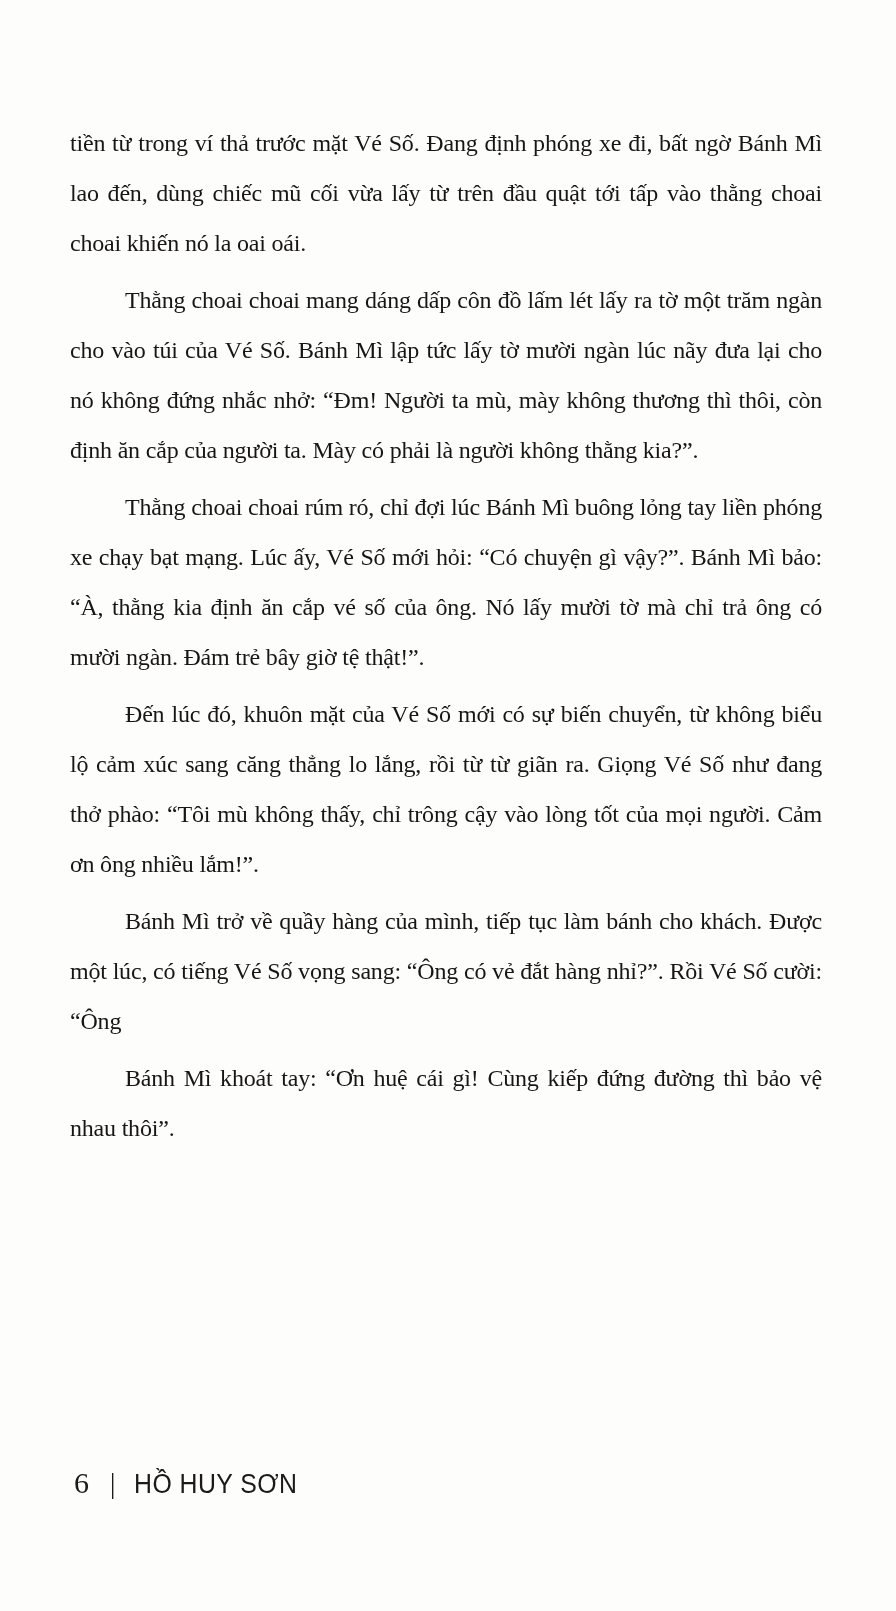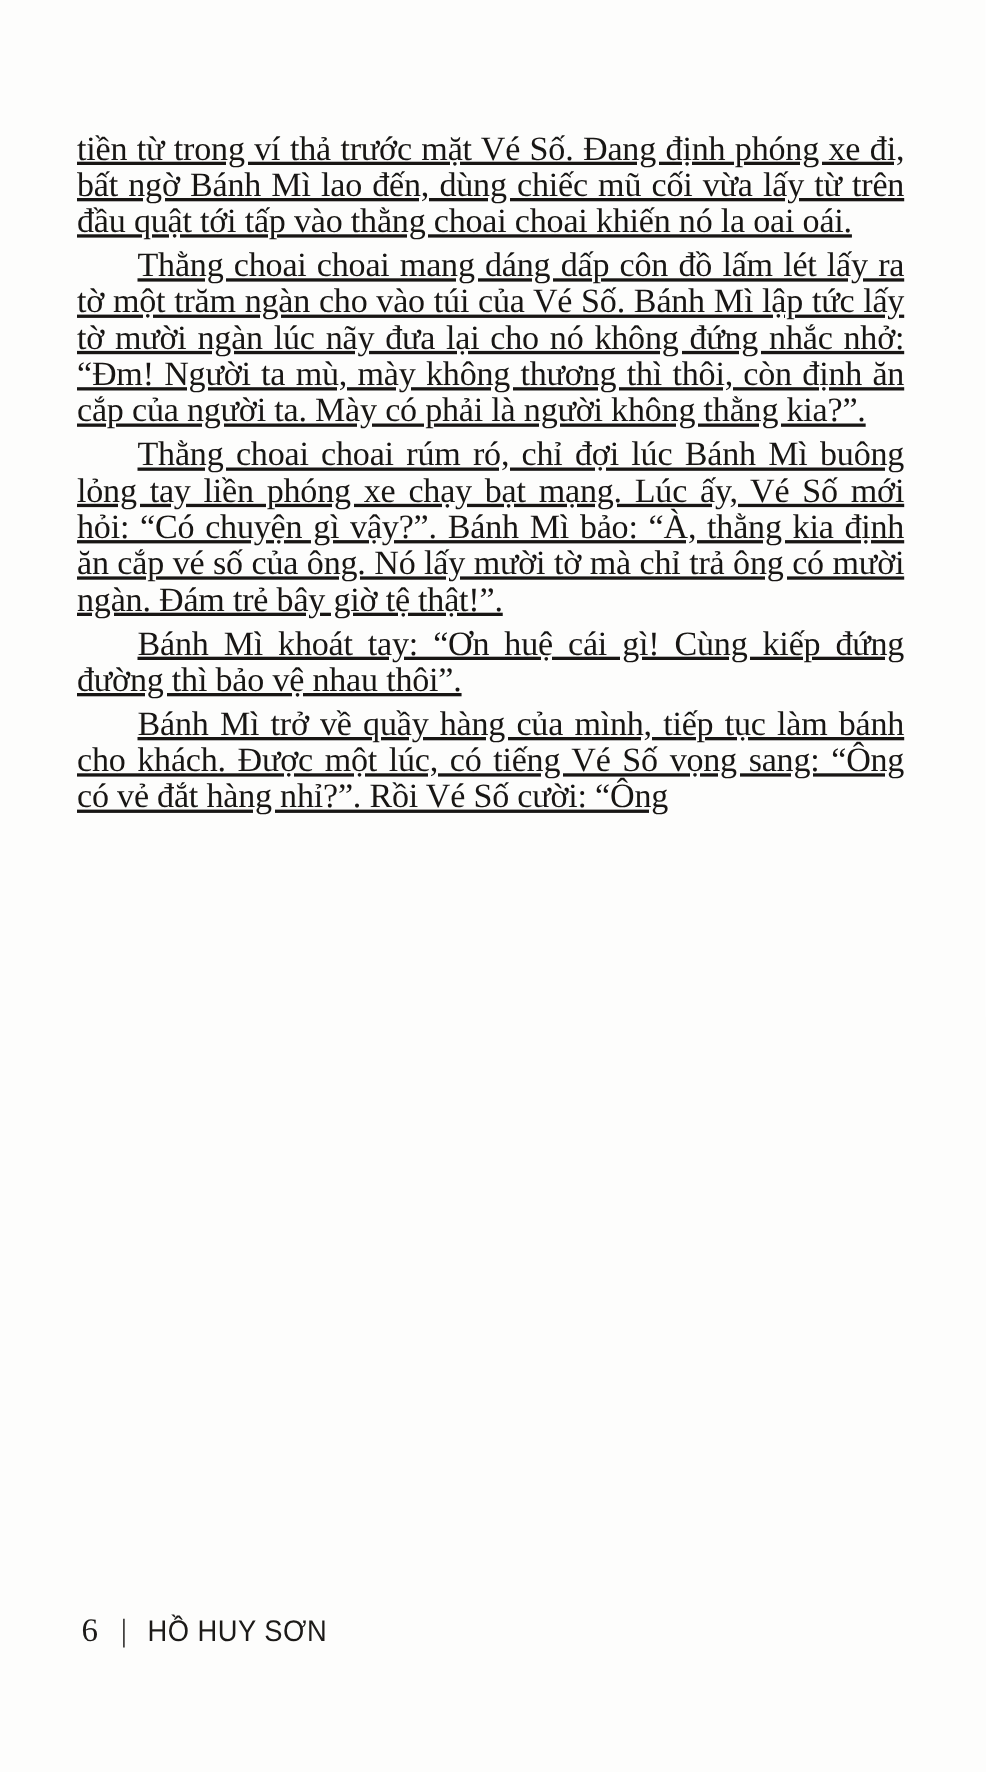--- a/index.html
+++ b/index.html
@@ -18,26 +18,25 @@
     box-sizing: border-box;
   }
   .text-block {
     position: absolute;
     top: 118px;
     left: 70px;
     width: 752px;
   }
   .para {
     margin: 0 0 7px 0;
-    font-size: 31px;
-    line-height: 33px;
+    font-size: 24px;
+    line-height: 50px;
     text-align: justify;
     text-justify: inter-word;
     letter-spacing: -0.2px;
-    text-decoration: underline;
   }
   .para.indent {
     text-indent: 55px;
   }
   .footer {
     position: absolute;
     left: 74px;
     top: 1466px;
     display: flex;
     align-items: baseline;
@@ -66,22 +65,23 @@
 </style>
 </head>
 <body>
 
 <div class="page">
 
   <div class="text-block">
     <p class="para">tiền từ trong ví thả trước mặt Vé Số. Đang định phóng xe đi, bất ngờ Bánh Mì lao đến, dùng chiếc mũ cối vừa lấy từ trên đầu quật tới tấp vào thằng choai choai khiến nó la oai oái.</p>
     <p class="para indent">Thằng choai choai mang dáng dấp côn đồ lấm lét lấy ra tờ một trăm ngàn cho vào túi của Vé Số. Bánh Mì lập tức lấy tờ mười ngàn lúc nãy đưa lại cho nó không đứng nhắc nhở: “Đm! Người ta mù, mày không thương thì thôi, còn định ăn cắp của người ta. Mày có phải là người không thằng kia?”.</p>
     <p class="para indent">Thằng choai choai rúm ró, chỉ đợi lúc Bánh Mì buông lỏng tay liền phóng xe chạy bạt mạng. Lúc ấy, Vé Số mới hỏi: “Có chuyện gì vậy?”. Bánh Mì bảo: “À, thằng kia định ăn cắp vé số của ông. Nó lấy mười tờ mà chỉ trả ông có mười ngàn. Đám trẻ bây giờ tệ thật!”.</p>
+    <p class="para indent">Đến lúc đó, khuôn mặt của Vé Số mới có sự biến chuyển, từ không biểu lộ cảm xúc sang căng thẳng lo lắng, rồi từ từ giãn ra. Giọng Vé Số như đang thở phào: “Tôi mù không thấy, chỉ trông cậy vào lòng tốt của mọi người. Cảm ơn ông nhiều lắm!”.</p>
+    <p class="para indent">Bánh Mì trở về quầy hàng của mình, tiếp tục làm bánh cho khách. Được một lúc, có tiếng Vé Số vọng sang: “Ông có vẻ đắt hàng nhỉ?”. Rồi Vé Số cười: “Ông</p>
     <p class="para indent">Bánh Mì khoát tay: “Ơn huệ cái gì! Cùng kiếp đứng đường thì bảo vệ nhau thôi”.</p>
-    <p class="para indent">Bánh Mì trở về quầy hàng của mình, tiếp tục làm bánh cho khách. Được một lúc, có tiếng Vé Số vọng sang: “Ông có vẻ đắt hàng nhỉ?”. Rồi Vé Số cười: “Ông</p>
   </div>
 
   <div class="footer">
     <span class="page-num">6</span>
     <span class="sep">|</span>
     <span class="running-title">HỒ HUY SƠN</span>
   </div>
 
 </div>
 

